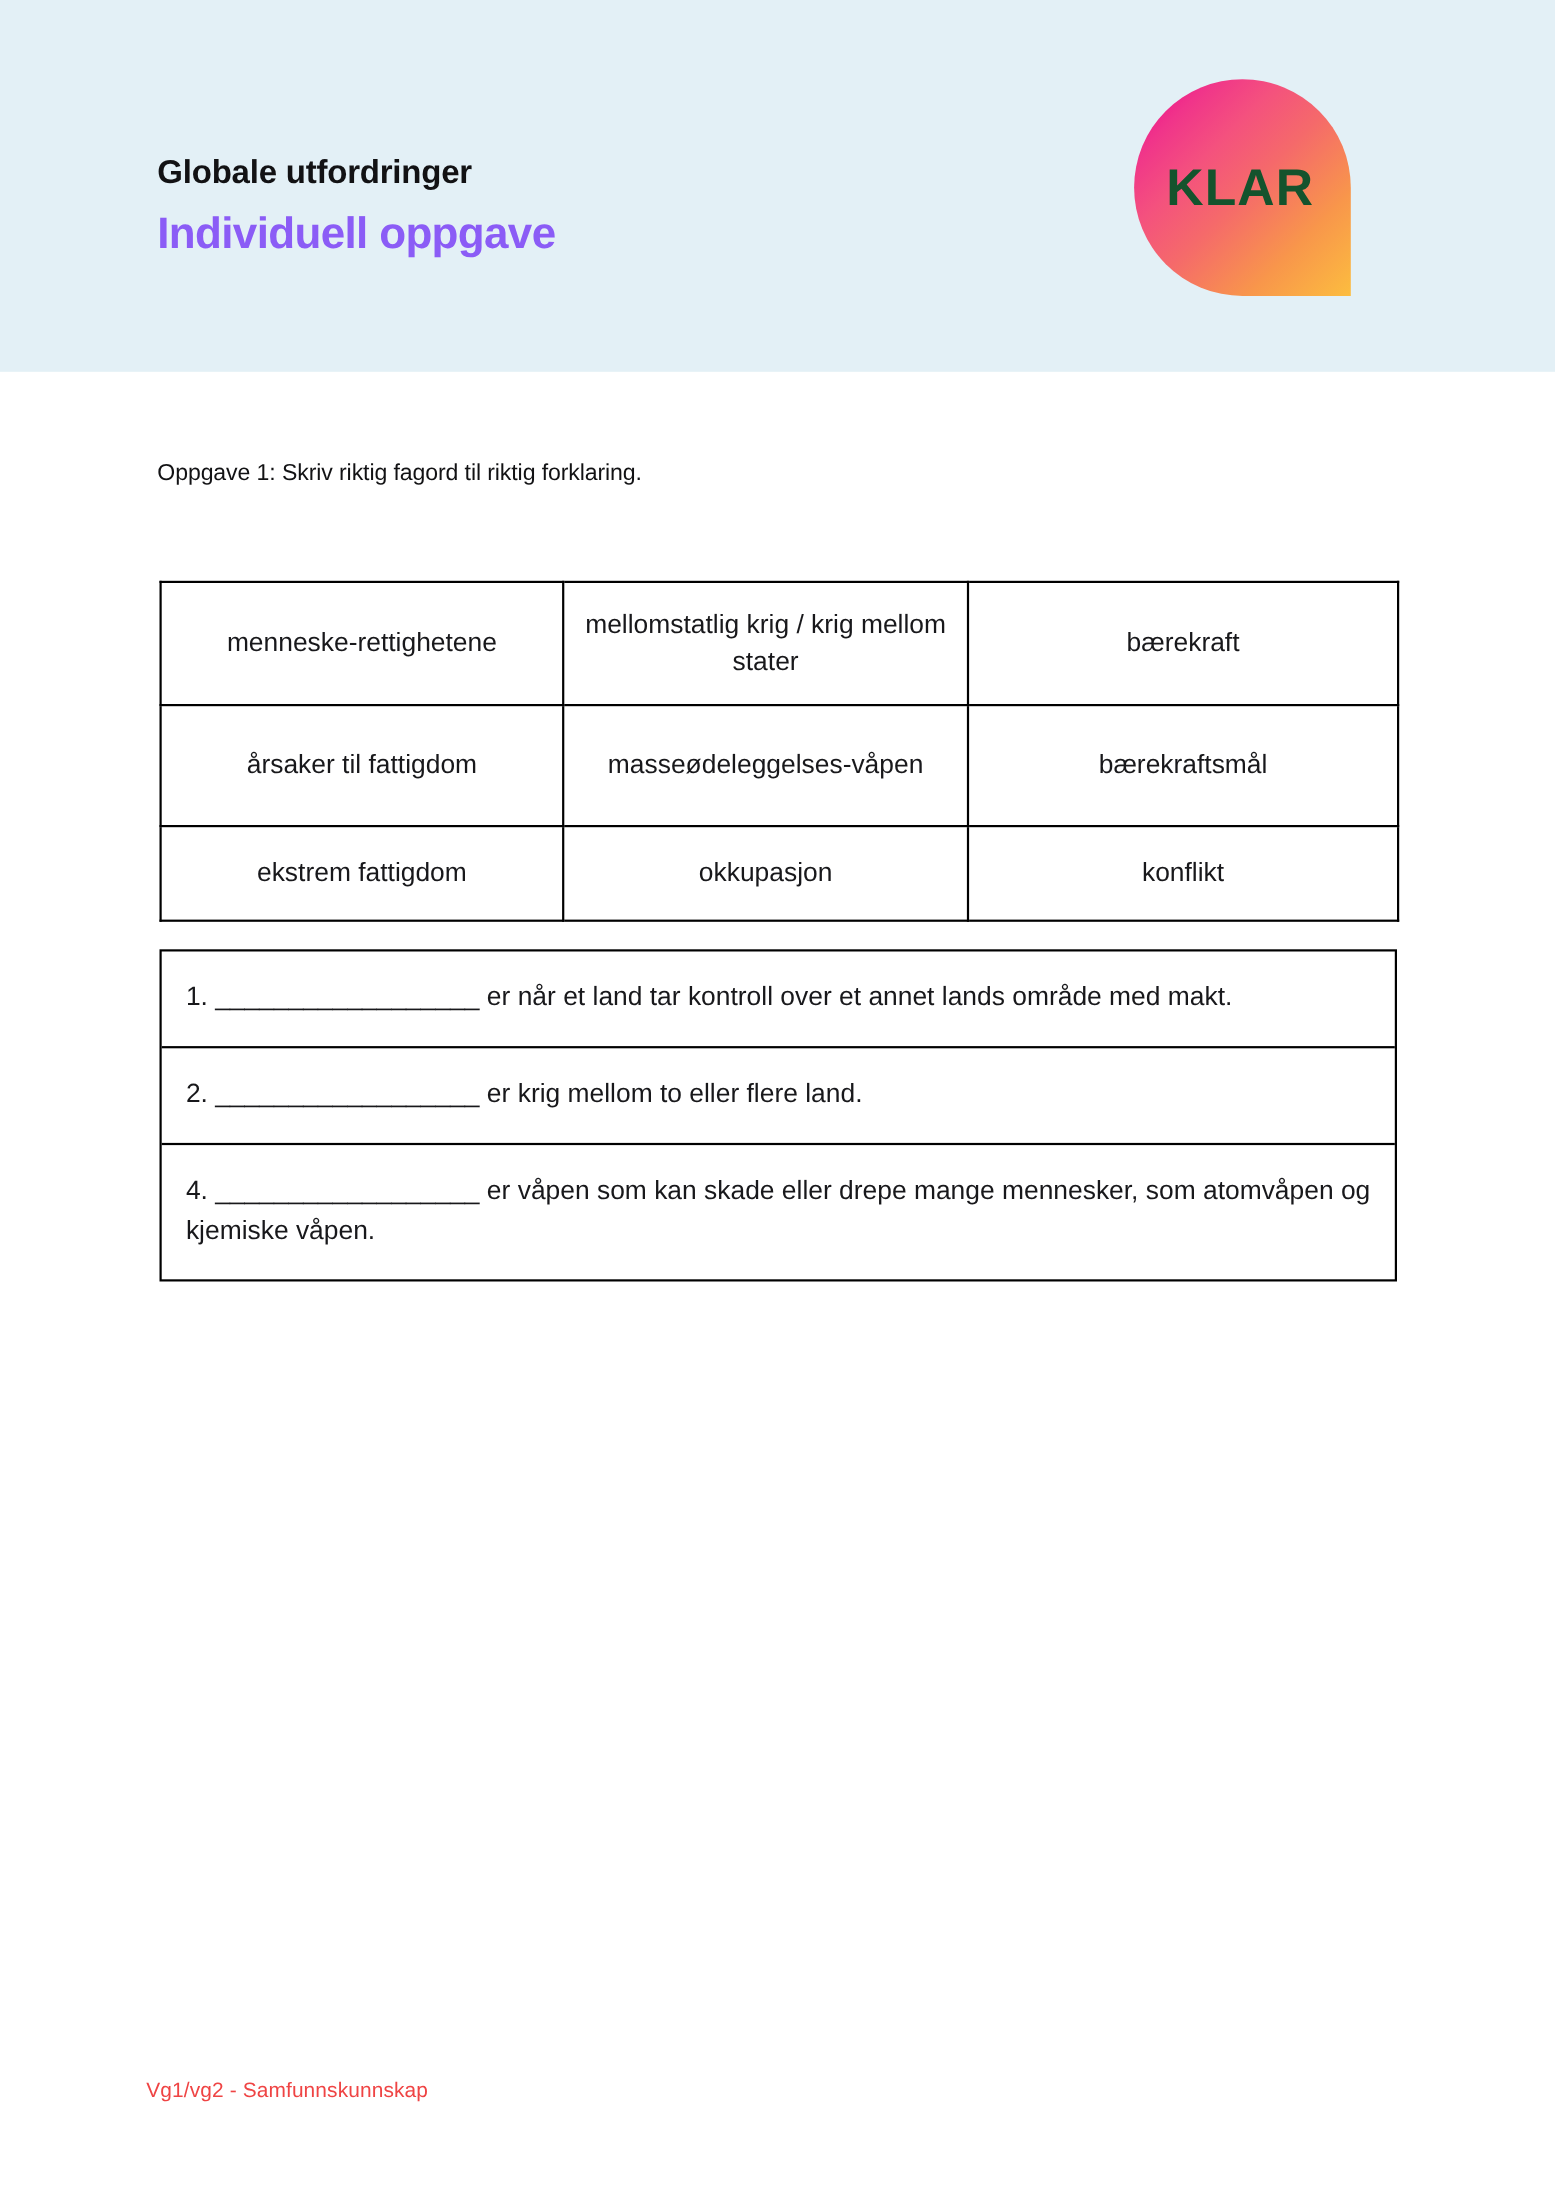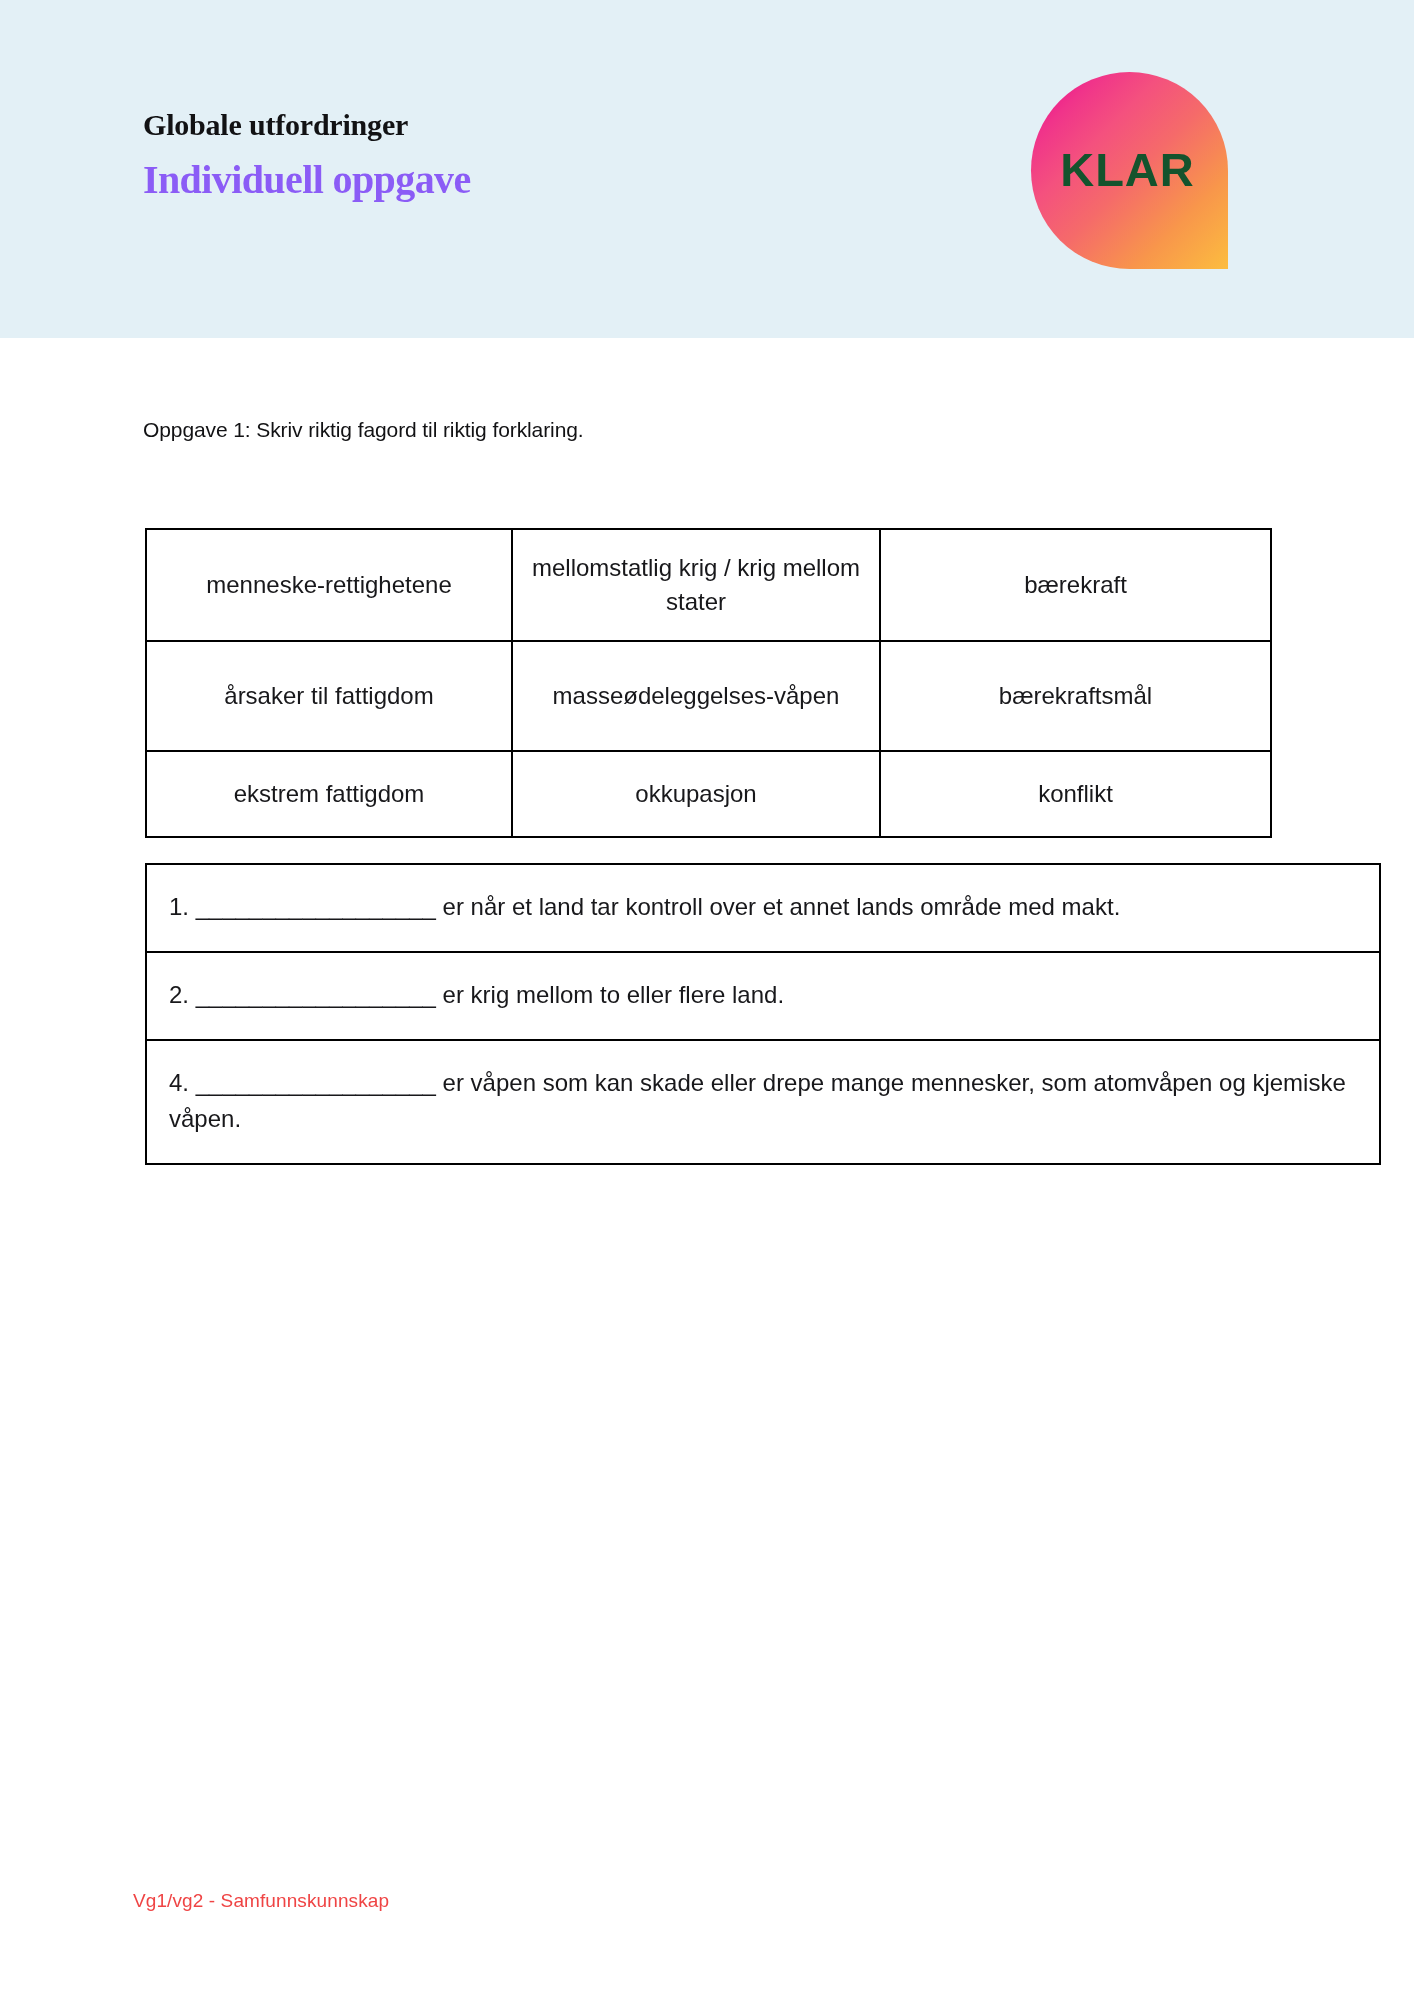--- a/index.html
+++ b/index.html
@@ -21,22 +21,21 @@
     position: absolute;
     left: 0;
     top: 0;
     width: 1414px;
     height: 338px;
     background: #e3f0f6;
   }
   .header-titles {
     position: absolute;
     left: 143px;
-    top: 108px;
-    font-family: Liberation Serif, serif;
+    top: 140px;
   }
   .eyebrow-title {
     font-size: 30px;
     font-weight: 700;
     letter-spacing: -0.2px;
     line-height: 1.1;
     margin: 0 0 18px 0;
     color: #121214;
   }
   .main-title {
@@ -118,21 +117,21 @@
   .wordbank col.c3 { width: 391px; }
   .wordbank tr.r1 td { height: 90px; }
   .wordbank tr.r2 td { height: 88px; }
   .wordbank tr.r3 td { height: 64px; }
 
   
   .statements {
     position: absolute;
     left: 145px;
     top: 525px;
-    width: 1236px;
+    width: 1125px;
     border: 2px solid #000000;
     box-sizing: border-box;
   }
   .statement-row {
     border-bottom: 2px solid #000000;
     padding: 24px 22px 26px 22px;
     font-size: 24px;
     line-height: 1.5;
     color: #18181b;
     box-sizing: border-box;

